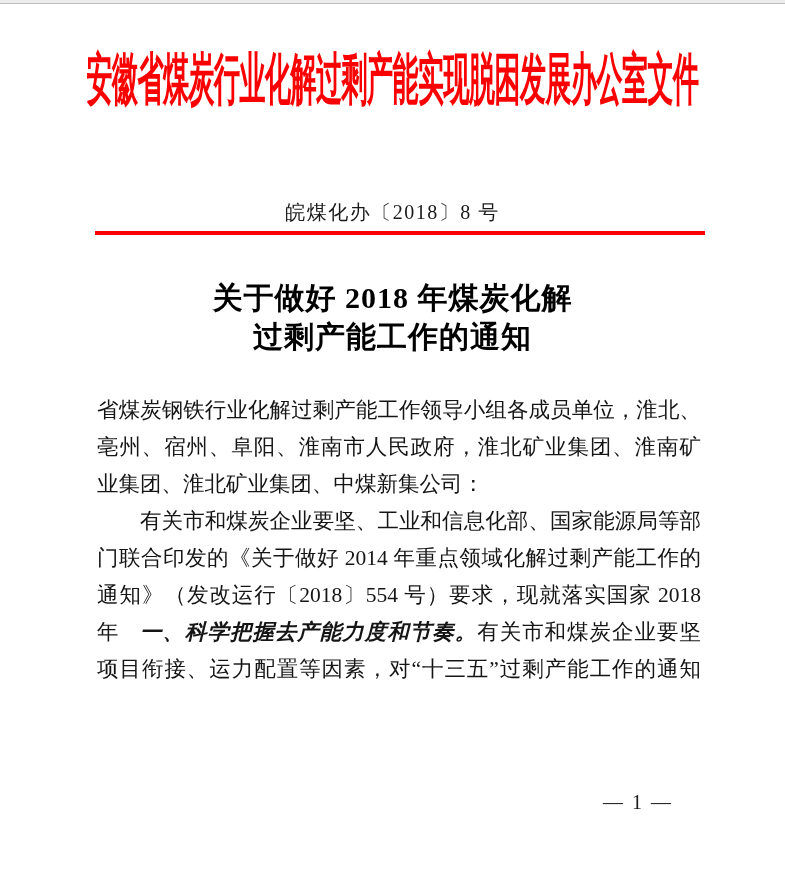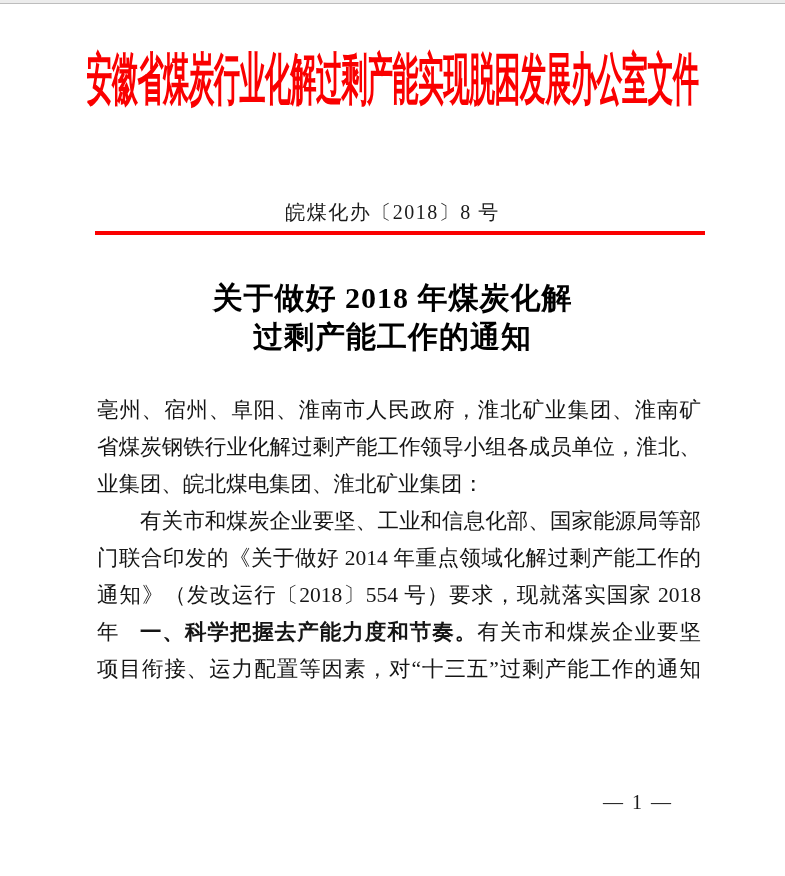--- a/index.html
+++ b/index.html
@@ -90,20 +90,21 @@
   }
   .line.last {
     text-align-last: left;
   }
   .line.indent {
     text-indent: 43px;
   }
   .bold-head {
     font-family: "Liberation Sans", "DejaVu Sans", sans-serif;
     font-weight: 700;
+    font-style: italic;
   }
   .page-number {
     position: absolute;
     top: 789px;
     right: 112px;
     font-size: 20px;
     line-height: 26px;
     letter-spacing: 2px;
     color: #1a1a1a;
   }
@@ -122,23 +123,23 @@
   <div class="doc-number">皖煤化办〔2018〕8 号</div>
 
   <div class="red-line"></div>
 
   <div class="title">
     <div>关于做好 2018 年煤炭化解</div>
     <div>过剩产能工作的通知</div>
   </div>
 
   <div class="body">
+    <div class="line">省煤炭钢铁行业化解过剩产能工作领导小组各成员单位，淮北、</div>
     <div class="line">亳州、宿州、阜阳、淮南市人民政府，淮北矿业集团、淮南矿</div>
-    <div class="line">省煤炭钢铁行业化解过剩产能工作领导小组各成员单位，淮北、</div>
-    <div class="line last">业集团、皖北煤电集团、淮北矿业集团：</div>
+    <div class="line last">业集团、淮北矿业集团、中煤新集公司：</div>
     <div class="line indent">有关市和煤炭企业要坚、工业和信息化部、国家能源局等部</div>
     <div class="line">门联合印发的《关于做好 2014 年重点领域化解过剩产能工作的</div>
     <div class="line">通知》（发改运行〔2018〕554 号）要求，现就落实国家 2018 年</div>
     <div class="line indent"><span class="bold-head">一、科学把握去产能力度和节奏。</span><span>有关市和煤炭企业要坚</span></div>
     <div class="line">项目衔接、运力配置等因素，对“十三五”过剩产能工作的通知</div>
   </div>
 
   <div class="page-number">— 1 —</div>
 
 </div>

